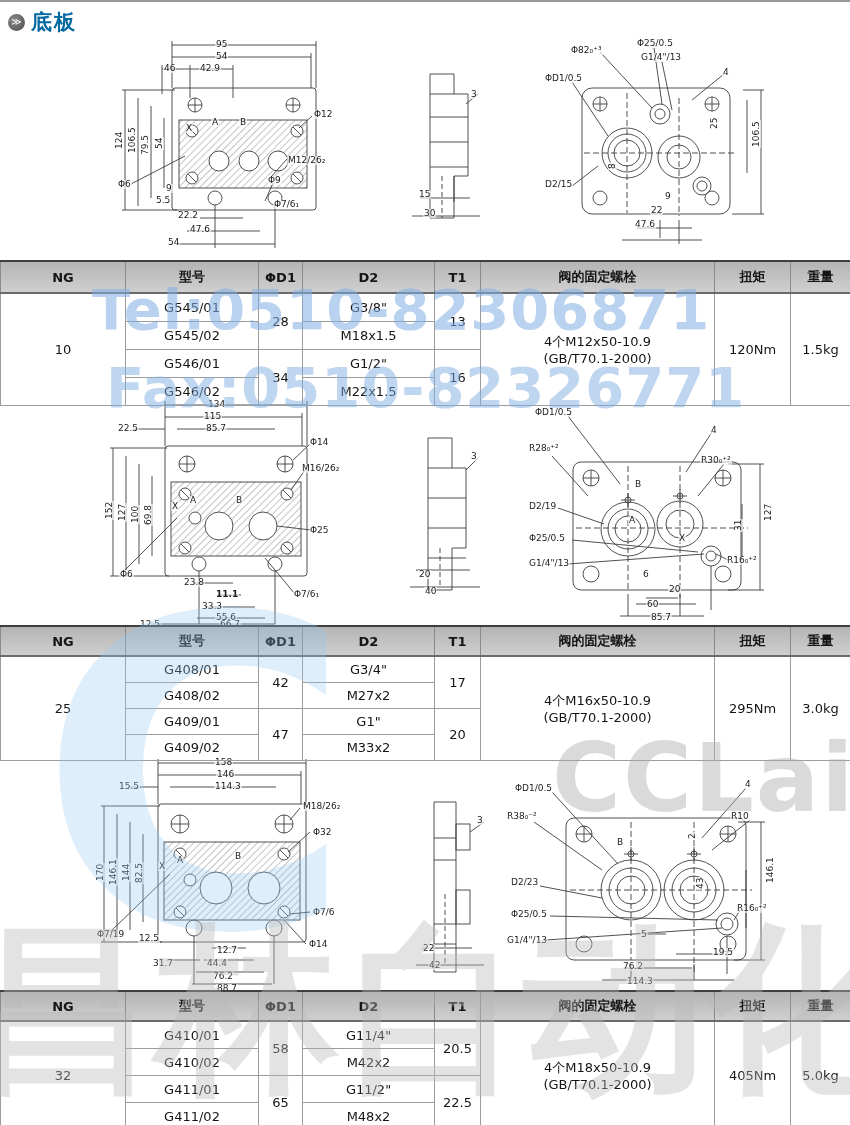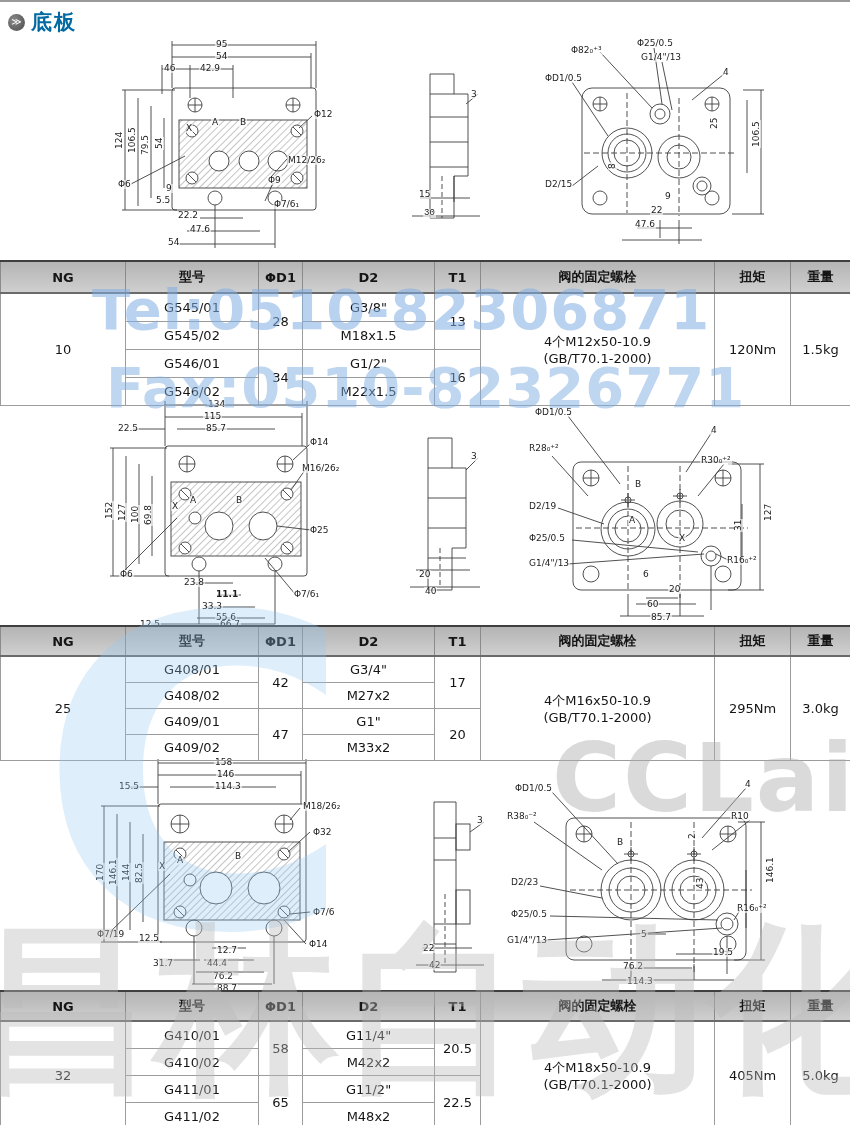--- a/index.html
+++ b/index.html
@@ -133,21 +133,21 @@
           <line x1="40" y1="105" x2="78" y2="105"></line>
         <line x1="52" y1="114" x2="52" y2="156" stroke-dasharray="5 3"></line>
         <line x1="64" y1="114" x2="64" y2="140"></line>
         <line x1="30" y1="136" x2="80" y2="136"></line>
           <line x1="22" y1="154" x2="90" y2="154"></line>
         <line x1="88" y1="32" x2="76" y2="42"></line>
       </g>
     </svg>
   <span class="lbl" style="left: 80px; top: 28px;">3</span>
       <span class="lbl" style="left: 28px; top: 128px;">15</span>
-      <span class="lbl" style="left: 33px; top: 147px; font-family: Liberation Mono, monospace;">30</span>
+      <span class="lbl" style="left: 33px; top: 147px;">30</span>
     </div>
 
   <div class="draw" style="left:542px;top:38px;width:235px;height:215px;">
     <svg width="235" height="215">
       <g stroke="#3d3d3d" stroke-width="0.9" fill="none">
         <rect x="40" y="50" width="148" height="126" rx="10"></rect>
         <circle cx="58" cy="66" r="7"></circle>
           <line x1="51" y1="66" x2="65" y2="66"></line>
           <line x1="58" y1="59" x2="58" y2="73"></line>
         <circle cx="170" cy="66" r="7"></circle>

